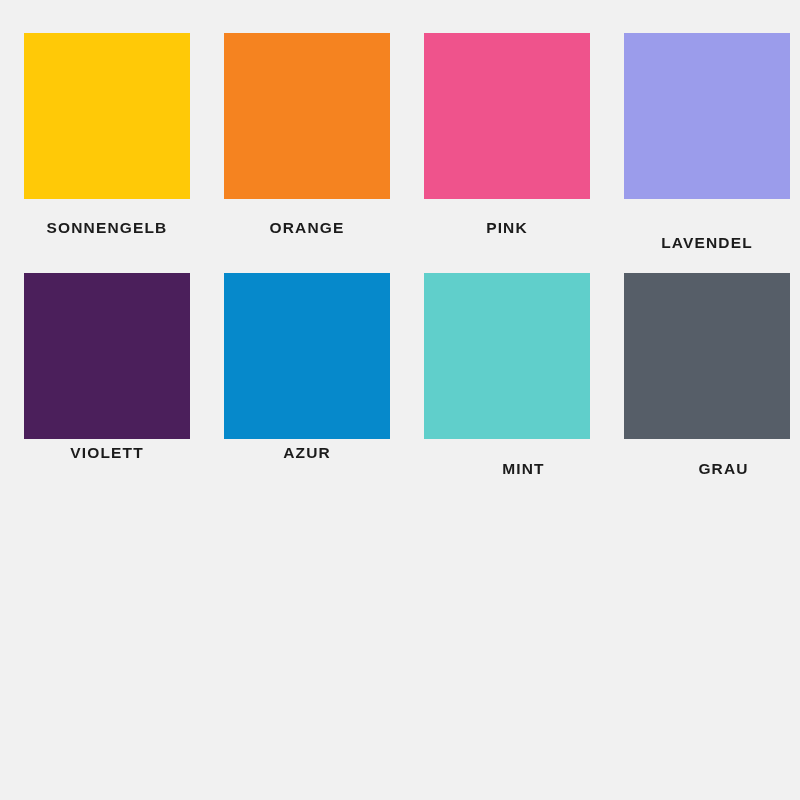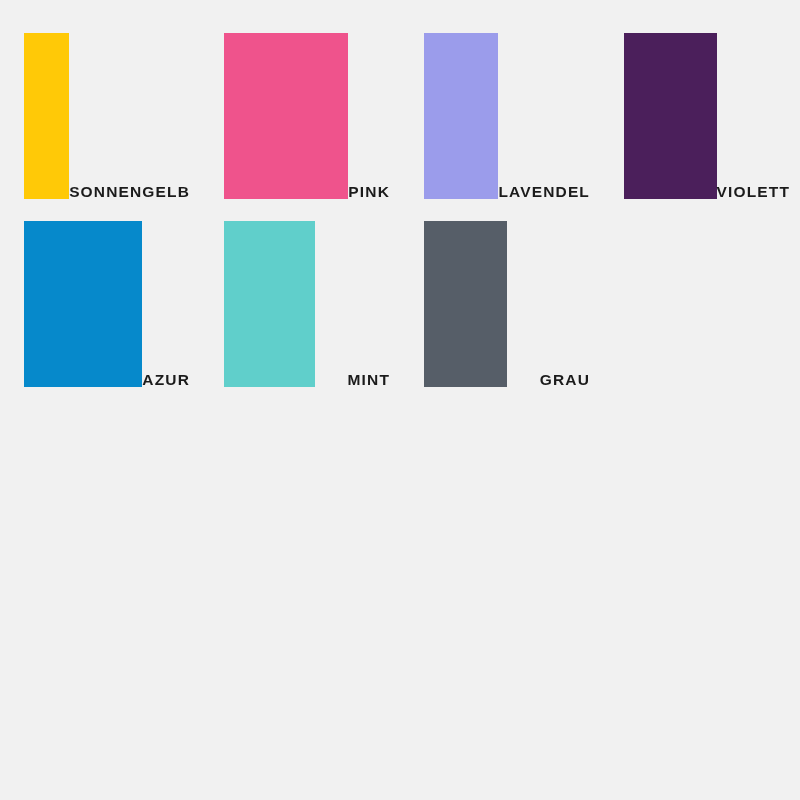--- a/index.html
+++ b/index.html
@@ -29,22 +29,22 @@
     width: 752px;
     display: grid;
     grid-template-columns: repeat(4, 166px);
     column-gap: 34px;
     row-gap: 22px;
   }
 
   .swatch-cell {
     width: 166px;
     display: flex;
-    flex-direction: row;
-    align-items: flex-end;
+    flex-direction: column;
+    align-items: center;
   }
 
   .swatch-chip {
     width: 166px;
     height: 166px;
     display: block;
   }
 
   .swatch-label {
     margin-top: 21px;
@@ -52,32 +52,36 @@
     line-height: 1;
     font-weight: 700;
     letter-spacing: 1.15px;
     color: #1b1b1b;
     text-align: center;
     white-space: nowrap;
     text-transform: uppercase;
   }
 
   
-  .swatch-cell.row-2 .swatch-label { margin-top: 34px; }
+  .swatch-cell.row-2 .swatch-label { margin-top: 6px; }
   .swatch-cell.row-3 .swatch-label { margin-top: 22px; padding-left: 33px; }
   .swatch-cell.lower-label .swatch-label { margin-top: 36px; }
 </style>
 </head>
 <body style="background: rgb(241, 241, 241);">
 
 <div class="palette">
   <div class="swatch-grid">
       <div class="swatch-cell row-1">
         <div class="swatch-chip" style="background-color: rgb(255, 201, 7);"></div>
         <div class="swatch-label">SONNENGELB</div>
+      </div>
+      <div class="swatch-cell row-1">
+        <div class="swatch-chip" style="background-color: rgb(245, 131, 32);"></div>
+        <div class="swatch-label">ORANGE</div>
       </div>
       <div class="swatch-cell row-1">
         <div class="swatch-chip" style="background-color: rgb(239, 83, 140);"></div>
         <div class="swatch-label">PINK</div>
       </div>
       <div class="swatch-cell row-2 lower-label">
         <div class="swatch-chip" style="background-color: rgb(155, 156, 235);"></div>
         <div class="swatch-label">LAVENDEL</div>
       </div>
       <div class="swatch-cell row-2">

